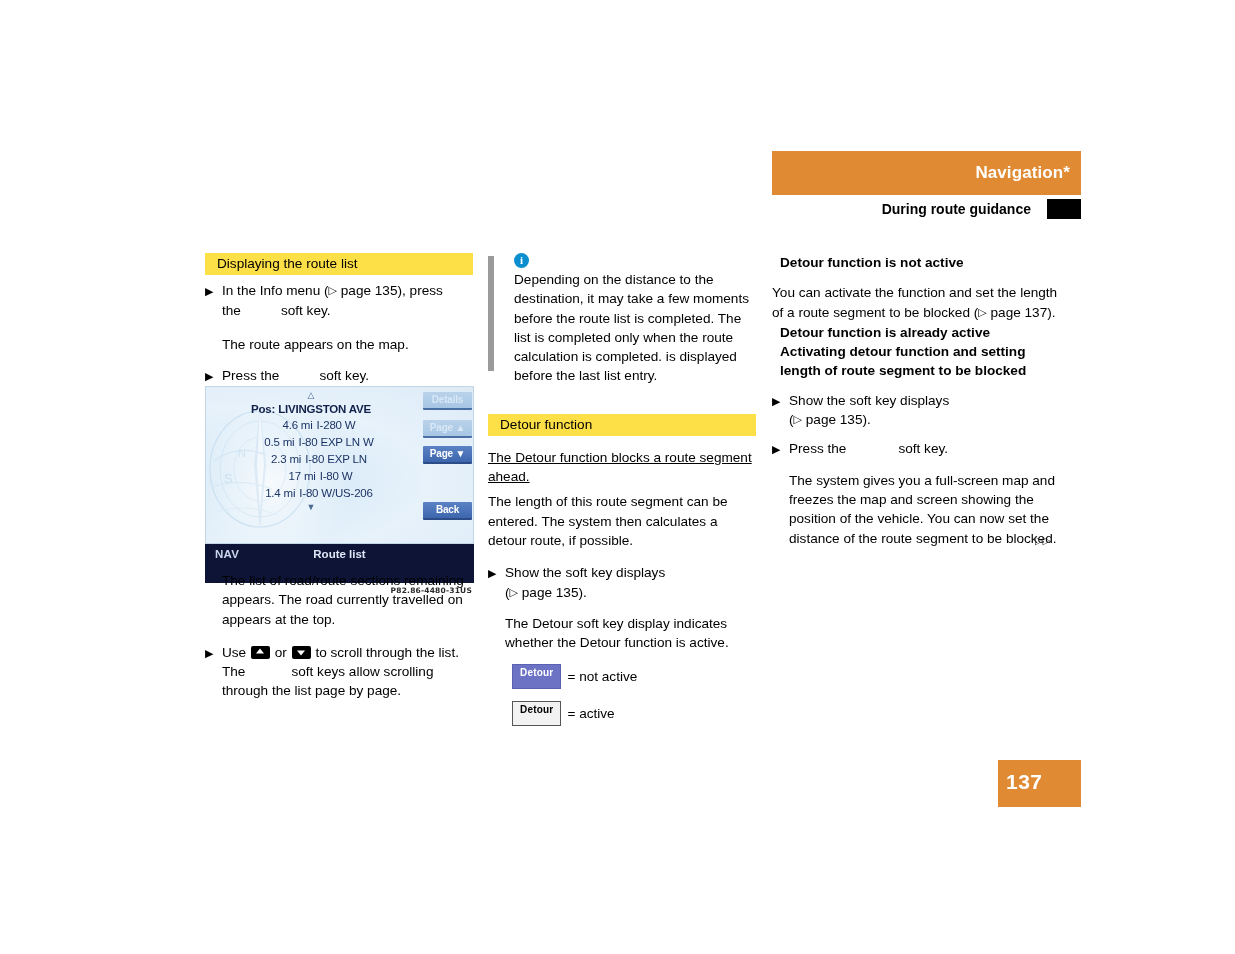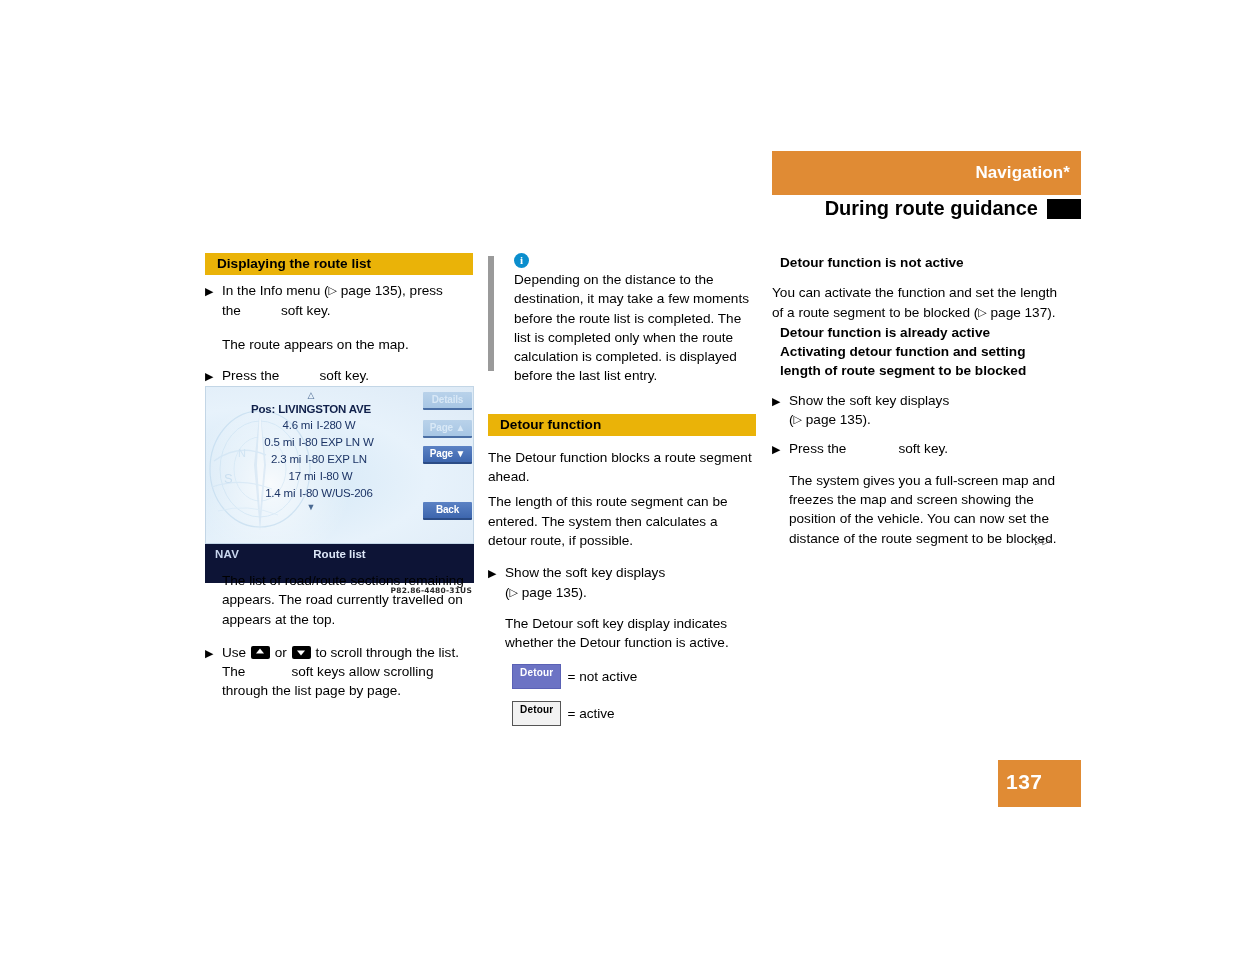--- a/index.html
+++ b/index.html
@@ -40,24 +40,24 @@
     letter-spacing: .1px;
   }
   .header-sub-row {
     height: 27px;
     display: flex;
     align-items: center;
     justify-content: flex-end;
     position: relative;
   }
   .header-subtitle {
-    font-size: 20px;
+    font-size: 14px;
     font-weight: bold;
     color: #000000;
-    margin-right: 9px;
+    margin-right: 16px;
   }
   .header-black-tab {
     width: 34px;
     height: 20px;
     background: #000000;
   }
 
   
   .col {
     position: absolute;
@@ -65,22 +65,22 @@
     width: 268px;
     font-size: 13.6px;
     line-height: 19.3px;
   }
   .col-left   { left: 205px; }
   .col-mid    { left: 488px; width: 268px; }
   .col-right  { left: 772px; width: 290px; }
 
   
   .sec-bar {
-    background: #eab308;
-    font-weight: bold;
+    background: #fde047;
+    font-weight: normal;
     font-size: 13.6px;
     padding: 2px 0 3px 12px;
     margin: 0 0 6px 0;
     line-height: 17px;
   }
 
   
   .bullet-row {
     display: flex;
     margin: 6px 0 0 0;
@@ -91,21 +91,21 @@
     font-size: 11px;
     line-height: 19.3px;
     padding-top: 1px;
     color: #000;
   }
   .bullet-body { flex: 1; }
   .para {
     margin: 11px 0 0 0;
   }
   .para.tight { margin-top: 6px; }
-  .no-top { margin-top: 12px; }
+  .no-top { margin-top: 12px; text-decoration: underline; }
 
   .sub-head {
     font-weight: bold;
     font-size: 13.6px;
     margin: 0 0 0 0;
     line-height: 19.3px;
     padding-left: 8px;
   }
   .sub-head.spaced { }
 

